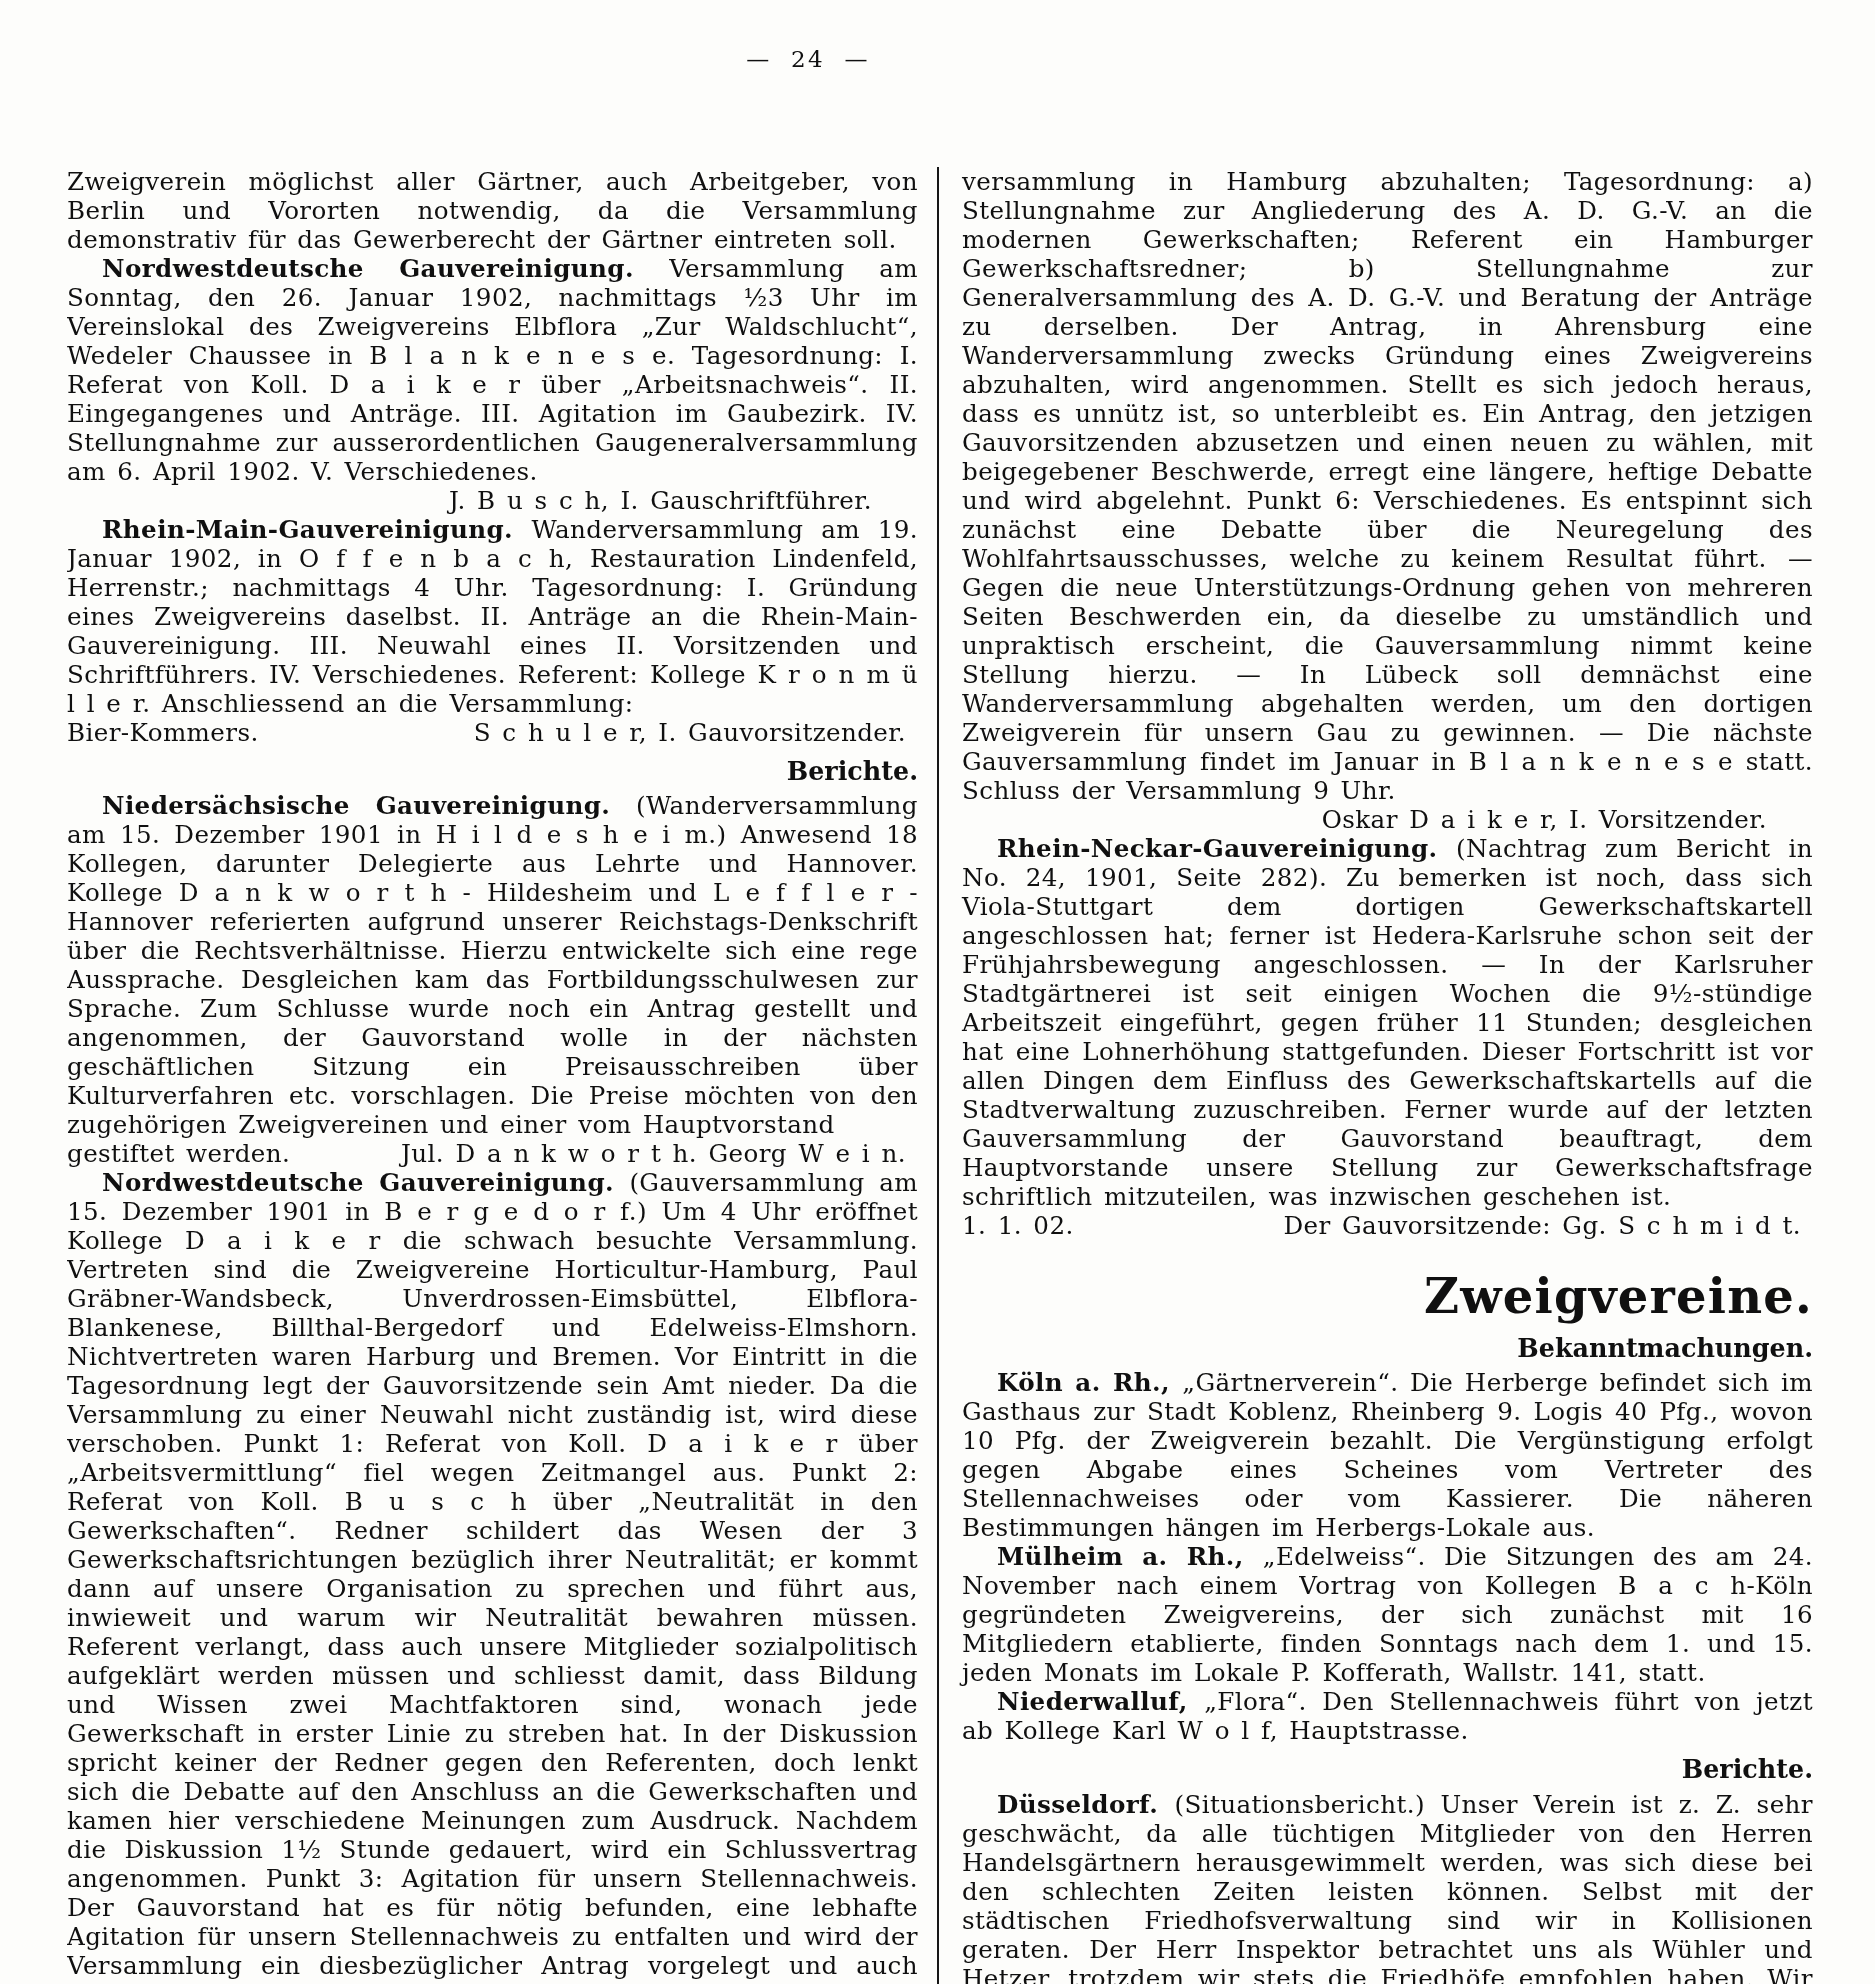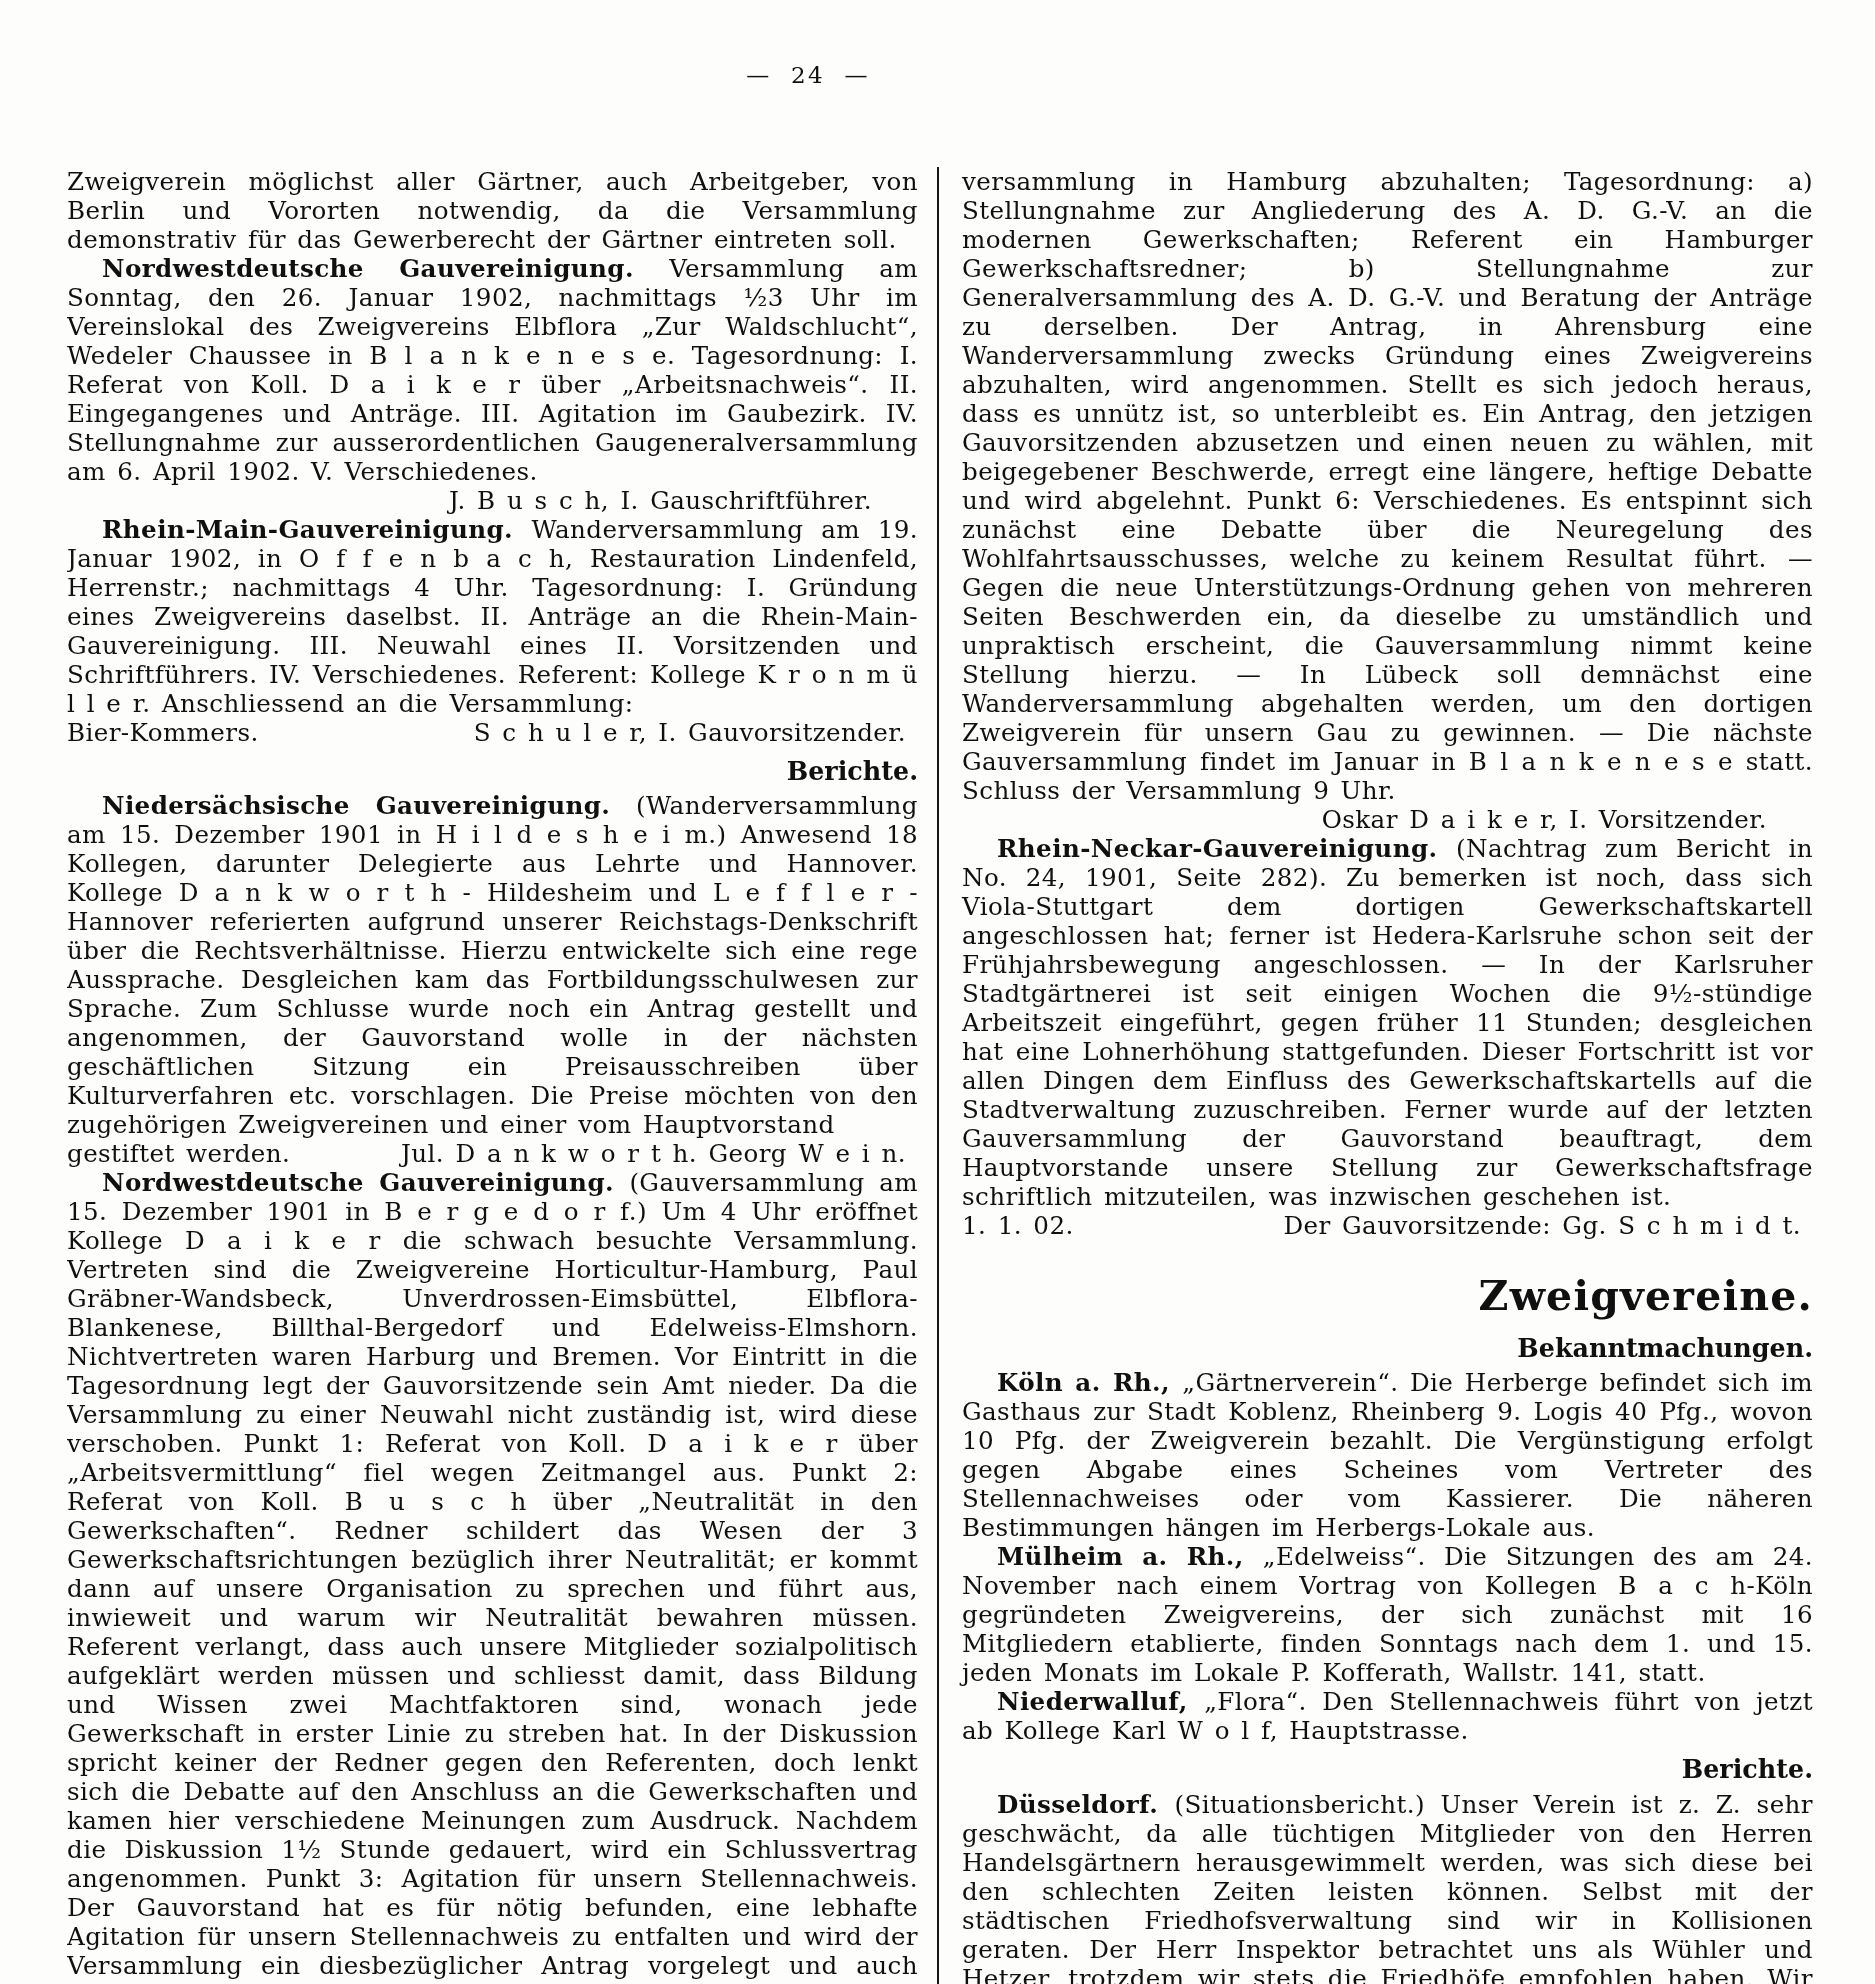--- a/index.html
+++ b/index.html
@@ -5,21 +5,21 @@
   html,body{margin:0;padding:0;background:#ffffff;}
   .page{
     position:relative;
     width:1876px;height:2673px;
     background:#fdfdfb;
     color:#101010;
     font-family:"DejaVu Serif","Liberation Serif",serif;
     overflow:hidden;
   }
   .page-number{
-    position:absolute;top:62px;left:0;width:1616px;
+    position:absolute;top:46px;left:0;width:1616px;
     text-align:center;
     font-size:23px;letter-spacing:2.4px;white-space:pre;
   }
   .columns{
     position:absolute;top:167px;left:67px;right:63px;
     display:flex;align-items:stretch;
     height:2322px;overflow:hidden;
   }
   .col{flex:1 1 50%;min-width:0;}
   .col-left{padding-right:19px;}
@@ -32,21 +32,21 @@
     letter-spacing:0.4px;word-spacing:3.2px;
   }
   p.para.noindent{text-indent:0;}
   .lead{font-weight:bold;}
   .heading{
     font-weight:bold;text-align:right;
     font-size:25.4px;line-height:30px;
     margin:8.7px 0 5.6px;
   }
   .heading.lg{
-    font-size:41px;line-height:56px;
+    font-size:48px;line-height:56px;
     margin:28px 0 5px;letter-spacing:1.2px;
   }
   .sig{
     text-align:right;padding-right:46px;
     font-size:24.6px;line-height:29px;
     letter-spacing:0.4px;word-spacing:3.2px;
   }
   .sigline{
     display:flex;justify-content:space-between;
     font-size:24.6px;line-height:29px;

